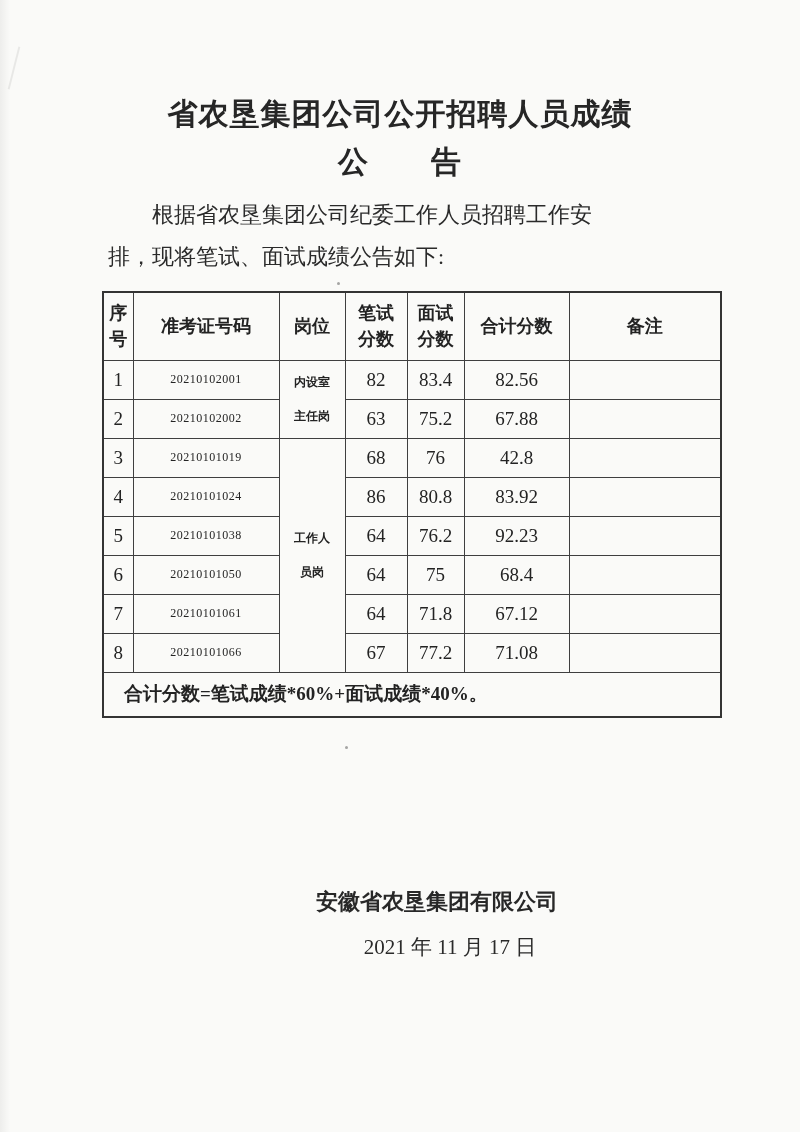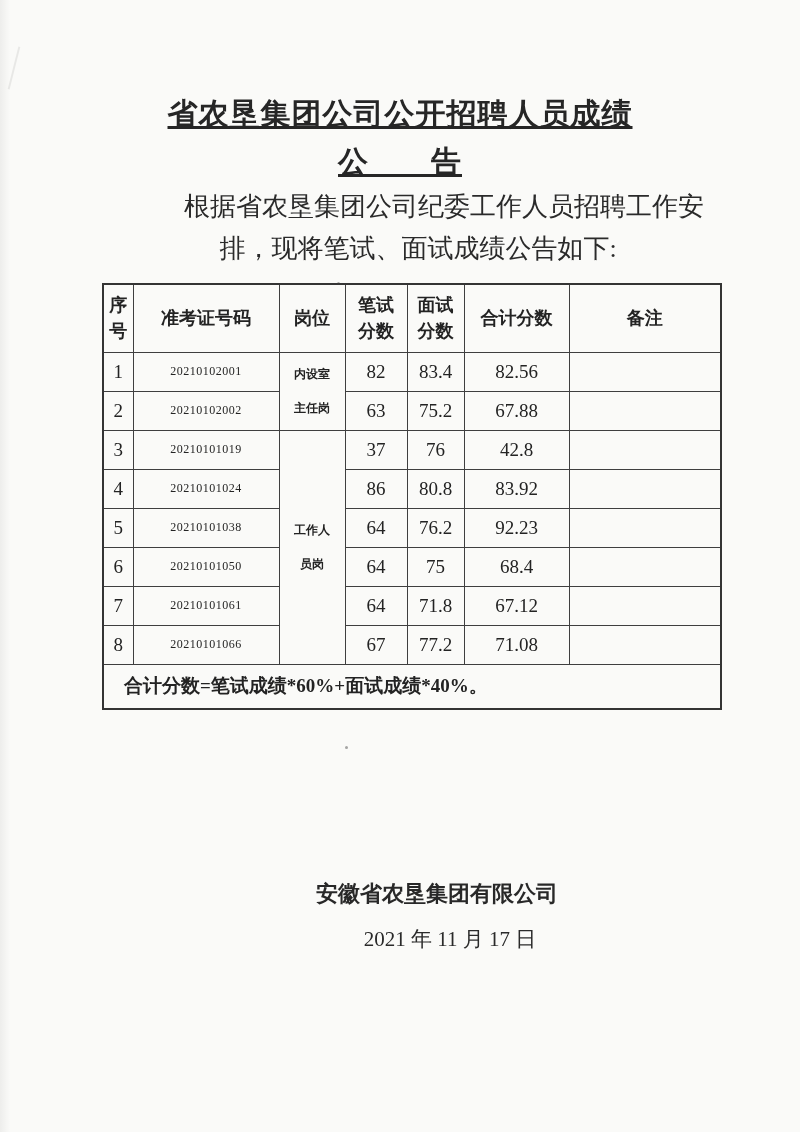--- a/index.html
+++ b/index.html
@@ -37,35 +37,33 @@
   .speck.s2 { left: 345px; top: 746px; width: 3px; height: 3px; }
 
   .title {
     margin-top: 96px;
     text-align: center;
     font-size: 30px;
     font-weight: 700;
     letter-spacing: 1px;
     line-height: 36px;
     color: #262626;
-    text-decoration: underline;
   }
   .title2 {
     margin-top: 12px;
     white-space: pre;
   }
   .intro {
-    margin-top: 6px;
+    margin-top: 14px;
     margin-left: 108px;
     width: 620px;
-    font-size: 26px;
+    font-size: 22px;
     line-height: 42px;
     white-space: pre-line;
     color: #2a2a2a;
-    text-align: center;
   }
 
   table.score-table {
     margin-top: 13px;
     margin-left: 102px;
     width: 618px;
     border-collapse: collapse;
     table-layout: fixed;
     border: 2px solid #343434;
   }
@@ -173,21 +171,21 @@
         <td class="num">63</td>
         <td class="num">75.2</td>
         <td class="num">67.88</td>
         <td></td>
       </tr>
       <tr>
         <td class="num">3</td>
         <td class="cid">20210101019</td>
         <td class="pos" rowspan="6">工作人
 员岗</td>
-        <td class="num">37</td>
+        <td class="num">68</td>
         <td class="num">76</td>
         <td class="num">42.8</td>
         <td></td>
       </tr>
       <tr>
         <td class="num">4</td>
         <td class="cid">20210101024</td>
         <td class="num">86</td>
         <td class="num">80.8</td>
         <td class="num">83.92</td>

